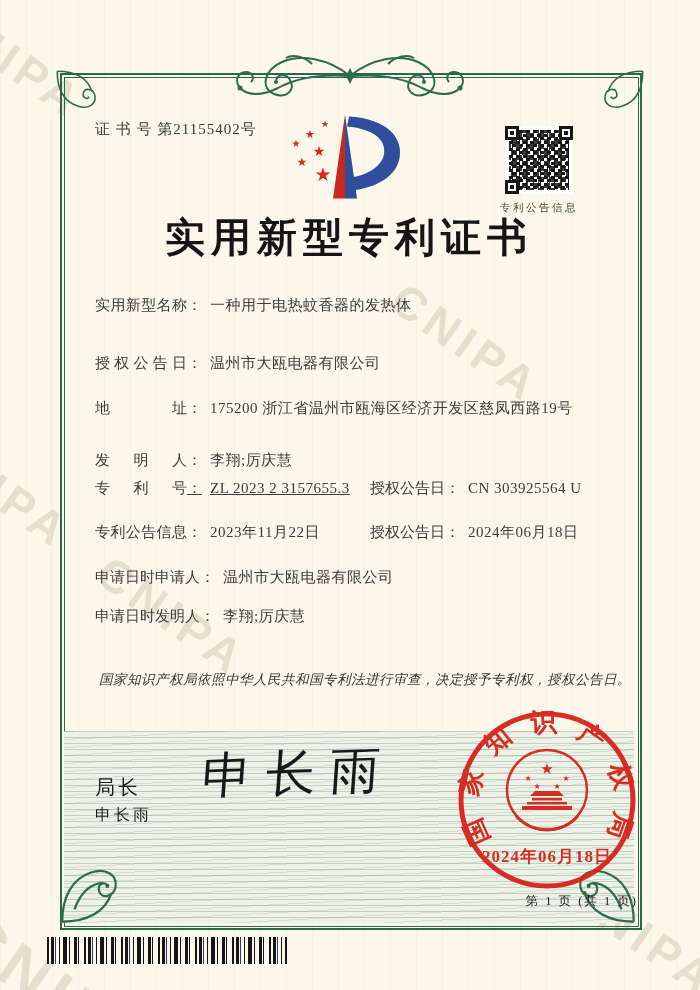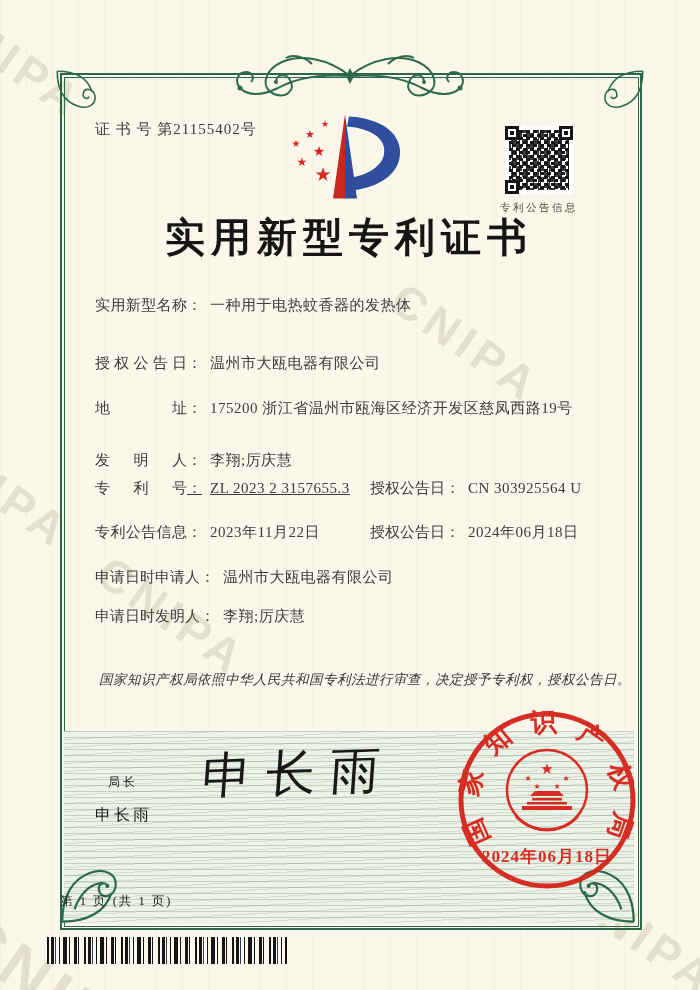--- a/index.html
+++ b/index.html
@@ -63,28 +63,28 @@
   .legal .l1{text-indent:2em;}
   
   .band{
     position:absolute;left:64px;top:731px;width:570px;height:192px;z-index:1;
     background-color:#edf1e7;
     background-image:
       repeating-linear-gradient(180deg, rgba(122,158,124,0.38) 0 1px, transparent 1px 6px),
       repeating-linear-gradient(177deg, rgba(122,158,124,0.22) 0 1px, transparent 1px 8px);
   }
   
-  .sig-title{position:absolute;left:108px;top:774px;font-size:12px;letter-spacing:3px;color:#1c1c1c;z-index:3;}
+  .sig-title{position:absolute;left:95px;top:774px;font-size:20px;letter-spacing:3px;color:#1c1c1c;z-index:3;}
   .sig-name{position:absolute;left:95px;top:805px;font-size:16px;letter-spacing:3px;color:#1c1c1c;z-index:3;}
   .sig-script{position:absolute;left:202px;top:740px;z-index:3;font-size:50px;letter-spacing:14px;
     color:#181818;transform:rotate(-2deg) skewX(-6deg);white-space:nowrap;}
   
   .seal{position:absolute;left:452px;top:708px;width:190px;height:190px;z-index:4;opacity:0.95;}
   
-  .page-num{position:absolute;left:60px;top:893px;width:578px;text-align:left;
+  .page-num{position:absolute;left:60px;top:893px;width:578px;text-align:right;
     font-size:12.5px;letter-spacing:2px;color:#222;z-index:3;}
   .barcode{position:absolute;left:47px;top:937px;width:240px;height:27px;z-index:2;
     background:repeating-linear-gradient(90deg,
       #161616 0 2px, transparent 2px 4px,
       #161616 4px 7px, transparent 7px 8px,
       #2c3e66 8px 9px, transparent 9px 12px,
       #161616 12px 13px, transparent 13px 16px,
       #161616 16px 20px, transparent 20px 22px,
       #161616 22px 23px, transparent 23px 27px,
       #161616 27px 30px, transparent 30px 31px,

